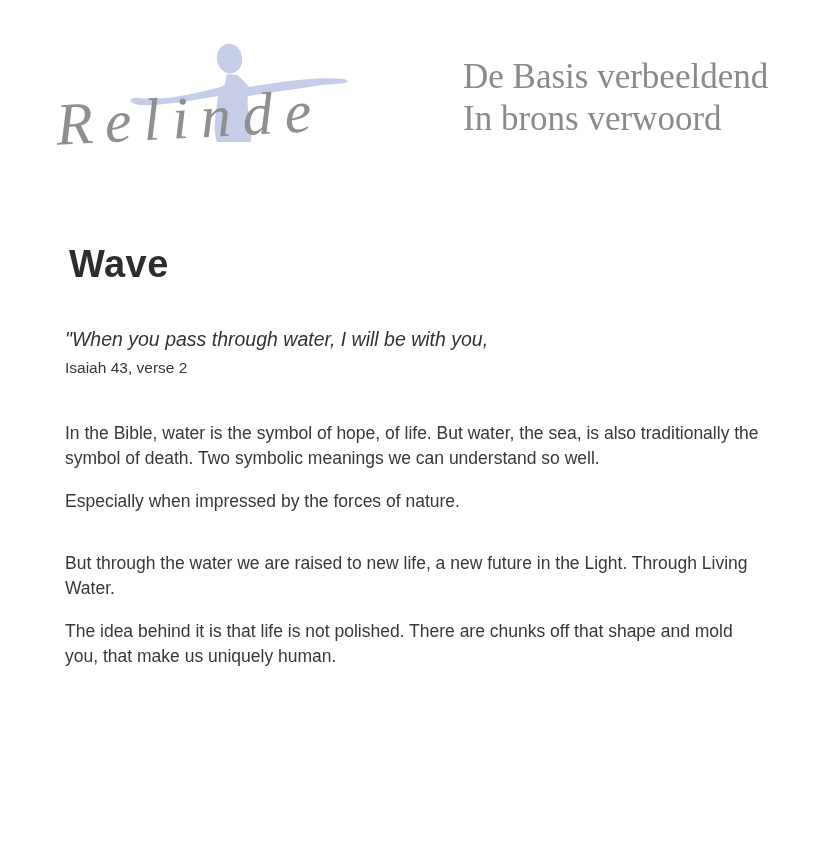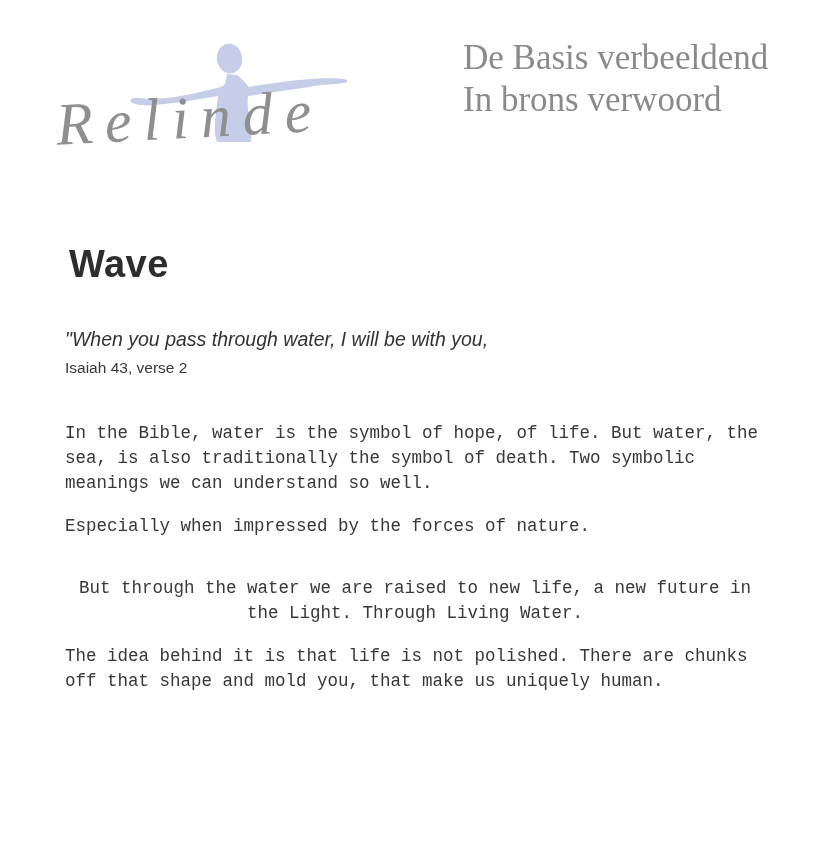--- a/index.html
+++ b/index.html
@@ -17,21 +17,21 @@
     left: 55px;
     top: 40px;
     width: 310px;
     height: 120px;
     cursor: pointer;
   }
   .logo svg { display: block; width: 100%; height: 100%; }
   .tagline {
     position: absolute;
     left: 463px;
-    top: 37px;
+    top: 56px;
     font-family: "Liberation Serif", "DejaVu Serif", serif;
     font-size: 35px;
     line-height: 42px;
     color: #8a8a8a;
     white-space: nowrap;
   }
   
   .content {
     position: absolute;
     left: 65px;
@@ -57,22 +57,22 @@
     margin-top: 6px;
     font-size: 15.5px;
     color: #383838;
   }
   .paragraphs {
     margin-top: 44px;
     font-size: 17.5px;
     line-height: 25px;
     color: #383838;
   }
-  .paragraphs p { margin: 0 0 18px 0; font-family: Liberation Mono, monospace; }
-  .paragraphs p.gap-before { margin-top: 37px; text-align: center; }
+  .paragraphs p { margin: 0 0 18px 0; }
+  .paragraphs p.gap-before { margin-top: 37px; }
 </style>
 </head>
 <body>
 
 <div class="page">
 
   <div class="logo">
     <svg viewBox="0 0 310 120" xmlns="http://www.w3.org/2000/svg">
 
       <path fill="#c6cde9" d="M176,4 C169,3 163,8 162,16 C161,24 166,31 172,33 C179,35 186,30 187,22 C188,13 183,5 176,4 Z"></path>

